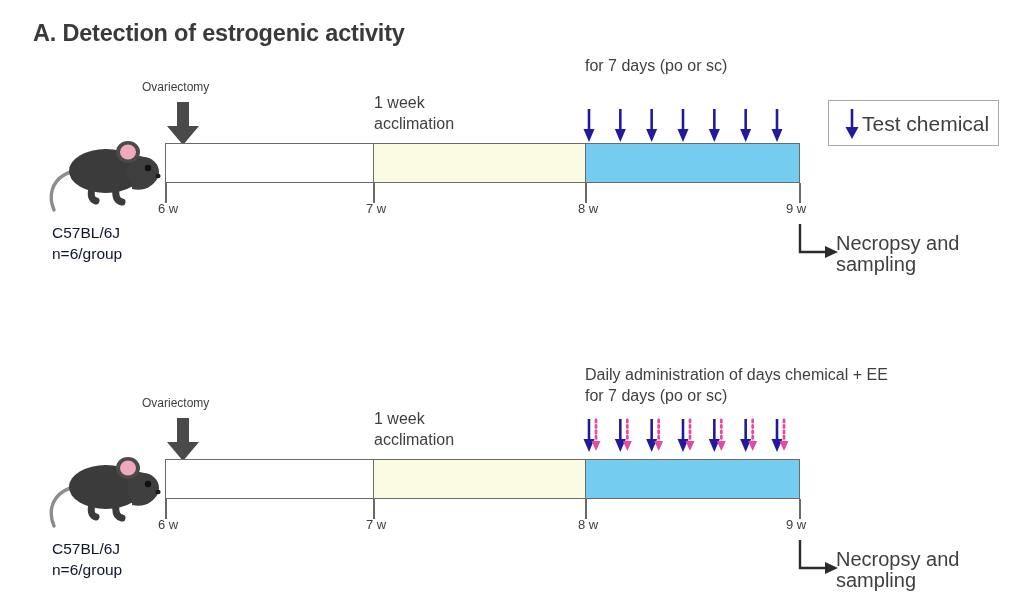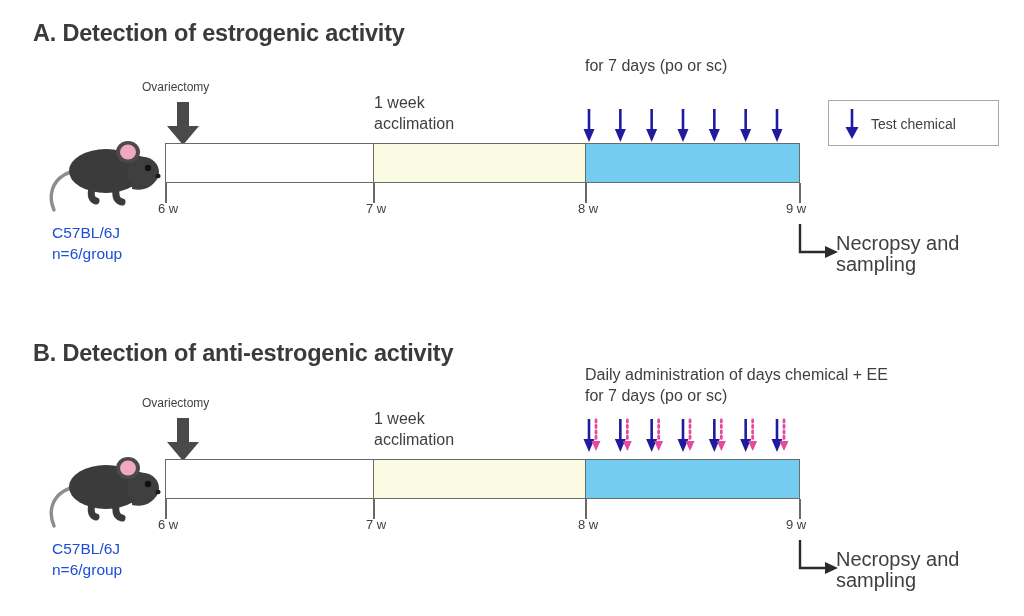--- a/index.html
+++ b/index.html
@@ -43,21 +43,21 @@
     height: 92px;
   }
   .mouse-wrap svg { display: block; }
 
   .strain-label {
     position: absolute;
     left: 52px;
     top: 222px;
     font-size: 15.5px;
     line-height: 21px;
-    color: #1d4ed8;
+    color: #0f172a;
     white-space: nowrap;
   }
 
   
   .timeline {
     position: absolute;
     left: 165px;
     top: 143px;
     width: 635px;
     height: 40px;
@@ -164,23 +164,22 @@
   }
   .legend-icon {
     width: 20px;
     height: 34px;
     flex: 0 0 20px;
     display: flex;
     align-items: center;
     justify-content: center;
   }
   .legend-text {
-    font-size: 14px;
-    color: #3f3f3f;
-    margin-left: 9px;
+    font-size: 21px;
+    color: #3f3f3f;
     white-space: nowrap;
   }
 </style>
 </head>
 <body>
 
 <section class="panel" id="panel-a">
 
   <div class="panel-title">A. Detection of estrogenic activity</div>
 
@@ -287,21 +286,20 @@
         </svg>
       </span>
       <span class="legend-text">Test chemical</span>
     </div>
   </div>
 
 </section>
 
 <section class="panel" id="panel-b">
 
-  <div class="panel-title" style="top:32px;">B. Detection of anti-estrogenic activity</div>
 
   <div class="mouse-wrap" style="top:134px;">
     <svg width="126" height="92" viewBox="0 0 126 92">
       <path d="M10 84 C4 70 8 56 20 49 C30 43 40 45 46 50" fill="none" stroke="#8d8d8d" stroke-width="3.4" stroke-linecap="round"></path>
       <ellipse cx="62" cy="45" rx="37" ry="22" fill="#3b3b3b"></ellipse>
       <path d="M88 30 C104 28 114 38 113 49 C112 60 100 66 88 63 Z" fill="#3f3f3f"></path>
       <ellipse cx="99" cy="46" rx="16" ry="15" fill="#3f3f3f"></ellipse>
       <ellipse cx="84" cy="26" rx="12" ry="11" fill="#4a4a4a"></ellipse>
       <ellipse cx="84" cy="26" rx="8" ry="7.5" fill="#f0a8bc"></ellipse>
       <circle cx="104" cy="42" r="3.2" fill="#111111"></circle>

